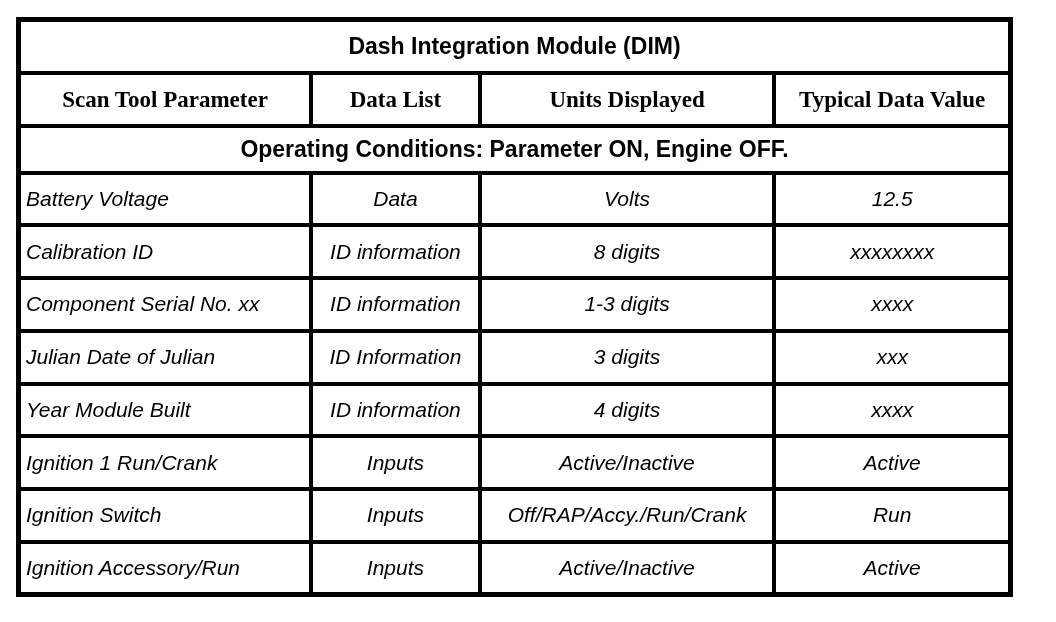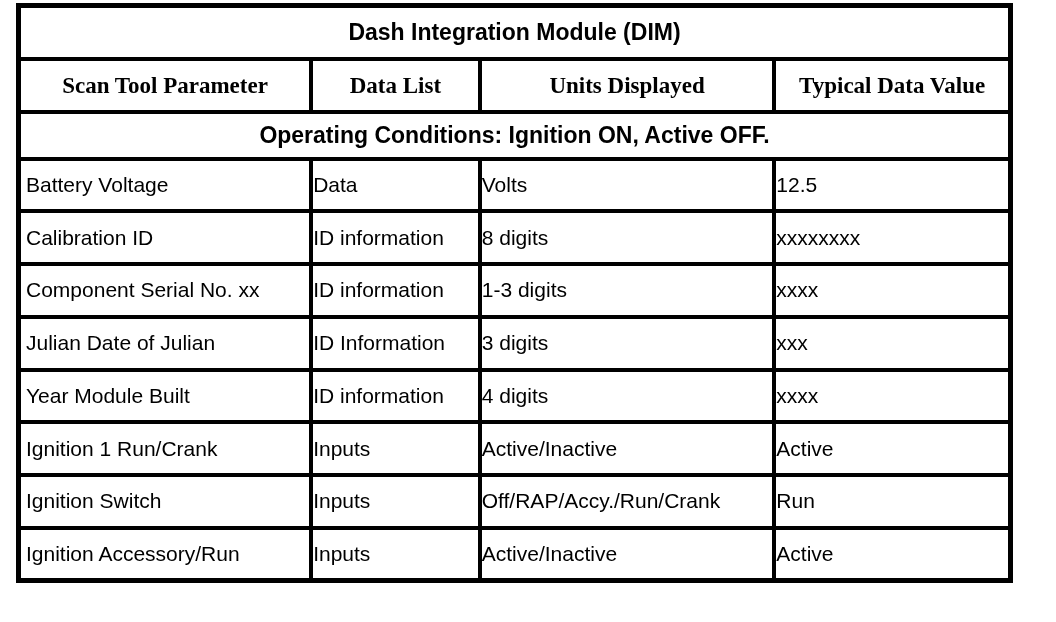--- a/index.html
+++ b/index.html
@@ -10,21 +10,21 @@
   body {
     width: 1056px;
     height: 622px;
     position: relative;
     font-family: "Liberation Sans", sans-serif;
     color: #000000;
   }
   table.dim-table {
     position: absolute;
     left: 16px;
-    top: 3px;
+    top: 17px;
     width: 997px;
     height: 580px;
     border-collapse: collapse;
     table-layout: fixed;
     border: 5px solid #000000;
   }
   table.dim-table td, table.dim-table th {
     border: 4px solid #000000;
     padding: 0;
     overflow: hidden;
@@ -32,21 +32,21 @@
     background: #ffffff;
   }
   col.c1 { width: 29.5%; }
   col.c2 { width: 17.0%; }
   col.c3 { width: 29.7%; }
   col.c4 { width: 23.8%; }
 
   tr.title-row    { height: 43px; }
   tr.header-row   { height: 42px; font-family: Liberation Serif, serif; }
   tr.conditions-row { height: 37px; }
-  tr.data-row     { height: 42px; }
+  tr.data-row     { height: 42px; font-style: italic; }
 
   .title-cell {
     font-weight: bold;
     font-size: 23px;
     text-align: center;
     vertical-align: middle;
   }
   th.header-cell {
     font-weight: bold;
     font-size: 23px;
@@ -56,20 +56,21 @@
   .conditions-cell {
     font-weight: bold;
     font-size: 23px;
     text-align: center;
     vertical-align: middle;
   }
   td.cell {
     font-size: 21px;
     font-weight: normal;
     vertical-align: middle;
+    text-align: center;
   }
   td.cell.param {
     text-align: left;
     padding-left: 5px;
   }
 </style>
 </head>
 <body>
 
 <table class="dim-table">
@@ -83,21 +84,21 @@
     <tr class="title-row">
       <td class="title-cell" colspan="4">Dash Integration Module (DIM)</td>
     </tr>
     <tr class="header-row">
       <th class="header-cell">Scan Tool Parameter</th>
       <th class="header-cell">Data List</th>
       <th class="header-cell">Units Displayed</th>
       <th class="header-cell">Typical Data Value</th>
     </tr>
     <tr class="conditions-row">
-      <td class="conditions-cell" colspan="4">Operating Conditions: Ignition ON, Active OFF.</td>
+      <td class="conditions-cell" colspan="4">Operating Conditions: Parameter ON, Engine OFF.</td>
     </tr>
 
     <tr class="data-row">
       <td class="cell param">Battery Voltage</td>
       <td class="cell">Data</td>
       <td class="cell">Volts</td>
       <td class="cell">12.5</td>
     </tr>
     <tr class="data-row">
       <td class="cell param">Calibration ID</td>

